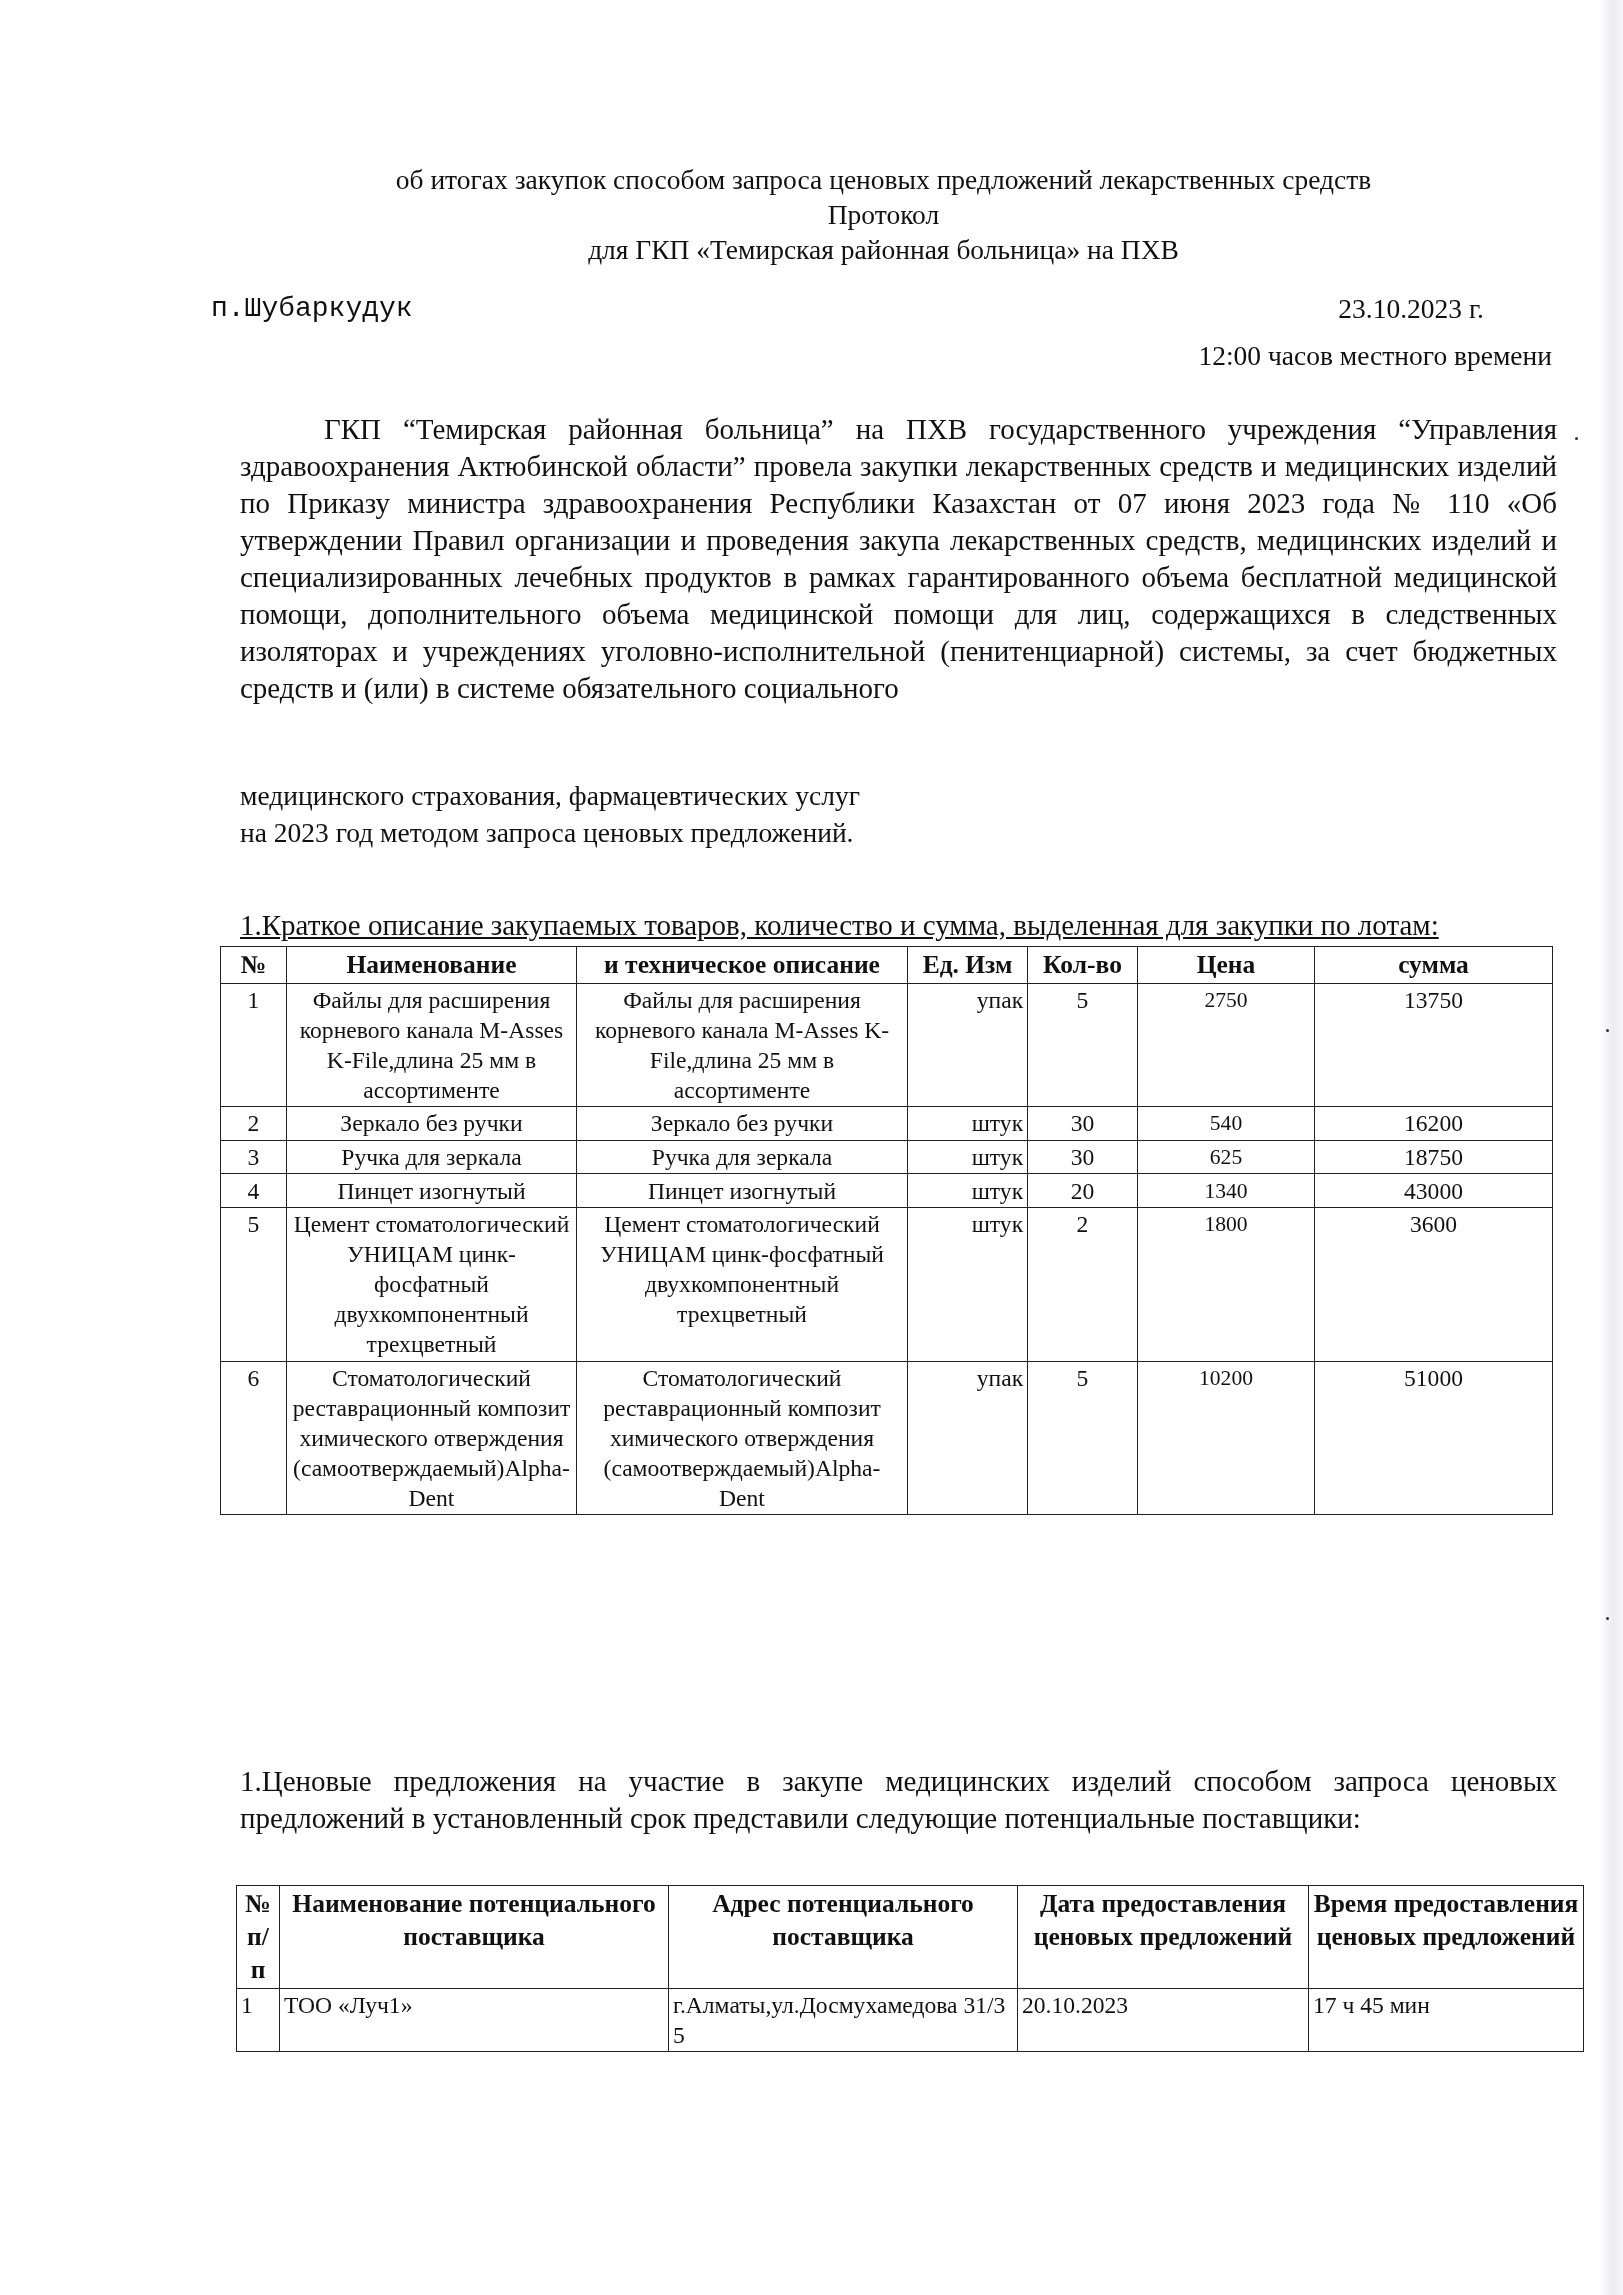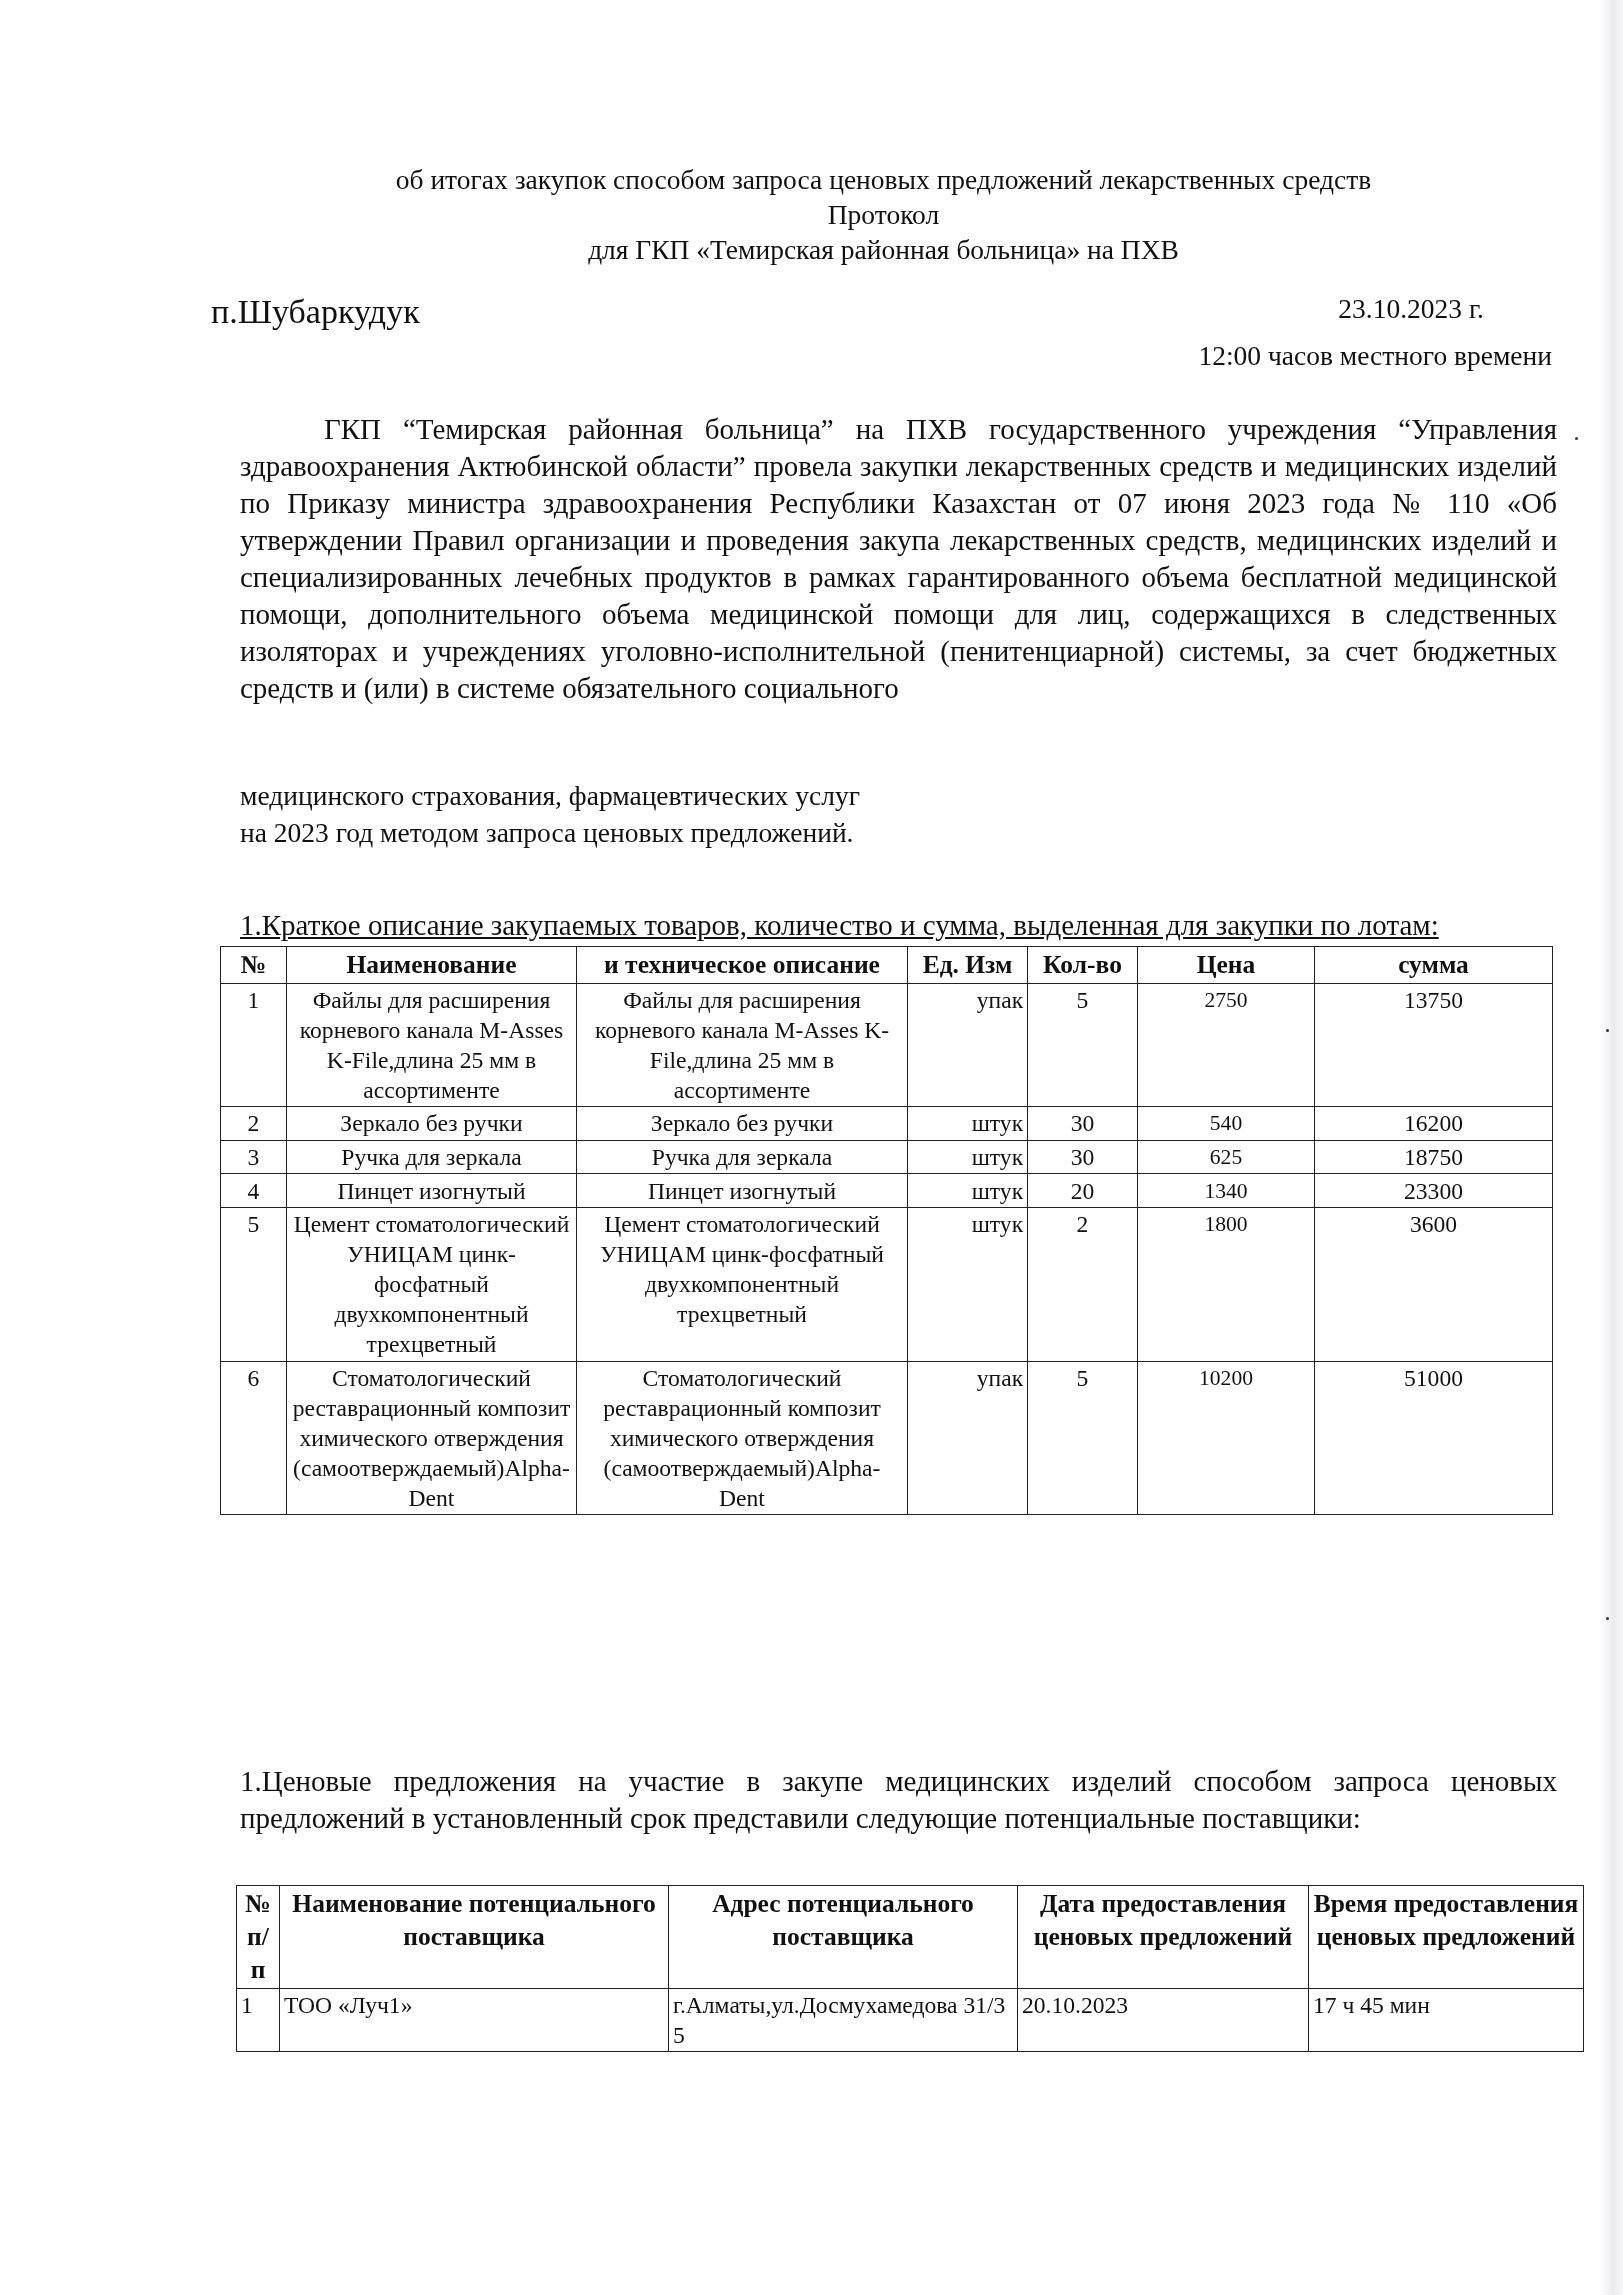--- a/index.html
+++ b/index.html
@@ -14,21 +14,21 @@
   .scan-edge {
     position: absolute; top: 0; bottom: 0; right: 0; width: 23.6px;
     background: linear-gradient(to right, #ffffff, #ececef 60%, #f6f6f8);
   }
   .dot { position: absolute; width: 3.3px; height: 3.3px; border-radius: 50%; background: #333; }
 
   .title-block {
     position: absolute; left: 196px; width: 1375px; top: 162px;
     text-align: center; font-size: 27.5px; line-height: 35px;
   }
-  .place { position: absolute; left: 211px; top: 293px; font-size: 34px; }
+  .place { position: absolute; left: 211px; top: 293px; font-size: 28px; font-family: Liberation Mono, monospace; }
   .date  { position: absolute; right: 139px; top: 293px; font-size: 27.5px; text-align: right; }
   .time  { position: absolute; right: 71px; top: 340px; font-size: 27.5px; text-align: right; }
 
   .para {
     position: absolute; left: 240px; width: 1317px;
     font-size: 29px; line-height: 37px;
     text-align: justify;
   }
   .para .indent { display: inline-block; width: 84px; }
   .p1 { top: 411px; }
@@ -126,21 +126,21 @@
       <td class="num-col">625</td>
       <td>18750</td>
     </tr>
     <tr>
       <td>4</td>
       <td>Пинцет изогнутый</td>
       <td>Пинцет изогнутый</td>
       <td class="unit">штук</td>
       <td>20</td>
       <td class="num-col">1340</td>
-      <td>23300</td>
+      <td>43000</td>
     </tr>
     <tr>
       <td>5</td>
       <td>Цемент стоматологический УНИЦАМ цинк-фосфатный двухкомпонентный трехцветный</td>
       <td>Цемент стоматологический УНИЦАМ цинк-фосфатный двухкомпонентный трехцветный</td>
       <td class="unit">штук</td>
       <td>2</td>
       <td class="num-col">1800</td>
       <td>3600</td>
     </tr>

